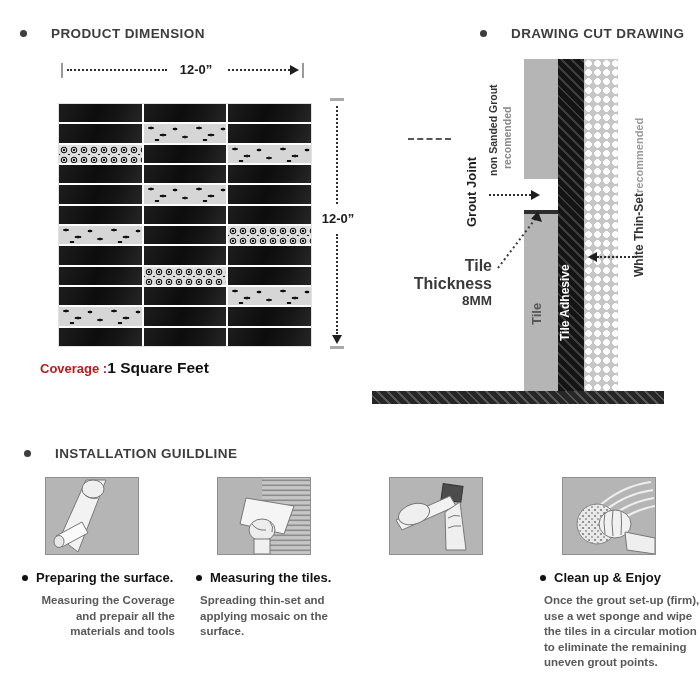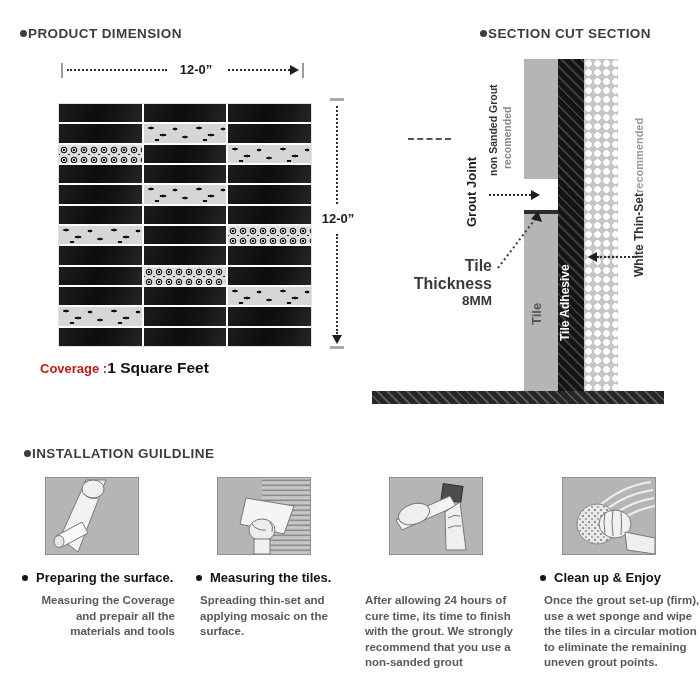--- a/index.html
+++ b/index.html
@@ -1,19 +1,19 @@
 <!DOCTYPE html>
 <html><head>
 <meta charset="utf-8">
 <style>
   html,body{margin:0;padding:0;}
   body{font-family:"Liberation Sans",sans-serif;background:#fff;}
   #canvas{position:relative;width:700px;height:700px;background:#fff;overflow:hidden;}
 
-  .heading{position:absolute;display:flex;align-items:center;gap:1px;font-weight:bold;
+  .heading{position:absolute;display:flex;align-items:center;gap:24px;font-weight:bold;
            font-size:13.5px;letter-spacing:.4px;color:#3d3d3d;}
   .bullet-dot{width:7px;height:7px;border-radius:50%;background:#3d3d3d;flex:0 0 auto;}
 
   
   .tick{position:absolute;background:#9a9a9a;}
   .dotline-h{position:absolute;border-top:2px dotted #2e2e2e;}
   .dotline-v{position:absolute;border-left:2px dotted #2e2e2e;}
   .dim-label{position:absolute;font-weight:bold;color:#1a1a1a;font-size:13px;}
   .arrow-right{position:absolute;width:0;height:0;border-top:5px solid transparent;
                border-bottom:5px solid transparent;border-left:9px solid #1e1e1e;}
@@ -129,21 +129,21 @@
   <div class="dotline-v" style="left:336px;top:234px;height:100px;"></div>
   <div class="arrow-down" style="left:332px;top:335px;"></div>
   <div class="endcap" style="left:330px;top:346px;width:14px;height:3px;"></div>
 
   <div class="coverage">
     <span class="lbl">Coverage :</span><span class="val">1 Square Feet</span>
   </div>
 
   <div class="heading" style="left:480px;top:26px;">
     <span class="bullet-dot"></span>
-    <span>SECTION CUT SECTION</span>
+    <span>DRAWING CUT DRAWING</span>
   </div>
 
   <div class="layer tile-bar" style="left:524px;top:59px;width:34px;height:120px;"></div>
   <div class="layer tile-bar" style="left:524px;top:210px;width:34px;height:181px;border-top:4px solid #2d2d2d;box-sizing:border-box;"></div>
   <div class="layer adhesive-bar" style="left:558px;top:59px;width:26px;height:332px;"></div>
   <div class="layer thinset-bar" style="left:584px;top:59px;width:34px;height:332px;"></div>
   <div class="layer floor-bar" style="left:372px;top:391px;width:292px;height:13px;"></div>
 
   <div class="vlabel" style="left:464px;top:155px;height:74px;font-size:13px;font-weight:bold;color:#1d1d1d;">Grout Joint</div>
   <div class="vlabel" style="left:487px;top:78px;height:104px;font-size:10.5px;font-weight:bold;color:#333;">non Sanded Grout</div>
@@ -218,21 +218,20 @@
   <div class="step-box" style="left:389px;top:477px;">
     <svg viewBox="0 0 92 76" width="92" height="76">
       <rect width="92" height="76" fill="#b5b5b5"></rect>
       <rect x="52" y="7" width="20" height="16" fill="#4c4c4c" stroke="#333" stroke-width="1" transform="rotate(8 62 15)"></rect>
       <polygon points="6,42 60,18 66,28 12,52" fill="#f2f2f2" stroke="#777" stroke-width="1"></polygon>
       <ellipse cx="24" cy="36" rx="16" ry="10" fill="#efefef" stroke="#777" stroke-width="1" transform="rotate(-18 24 36)"></ellipse>
       <polygon points="56,72 55,34 70,24 76,72" fill="#efefef" stroke="#777" stroke-width="1"></polygon>
       <path d="M58,40 q6,-4 12,-2 M58,50 q6,-3 13,-2" fill="none" stroke="#777" stroke-width="1"></path>
     </svg>
   </div>
-  <div class="step-desc" style="left:365px;top:593px;width:165px;">After allowing 24 hours of cure time, its time to finish with the grout. We strongly recommend that you use a non-sanded grout</div>
 
   <div class="step-box" style="left:562px;top:477px;">
     <svg viewBox="0 0 92 76" width="92" height="76">
       <defs>
         <pattern id="spongedots" width="6" height="6" patternUnits="userSpaceOnUse">
           <rect width="6" height="6" fill="#e9e9e9"></rect>
           <circle cx="2" cy="2" r="1.1" fill="#7d7d7d"></circle>
           <circle cx="5" cy="5" r="0.9" fill="#8d8d8d"></circle>
         </pattern>
       </defs>

